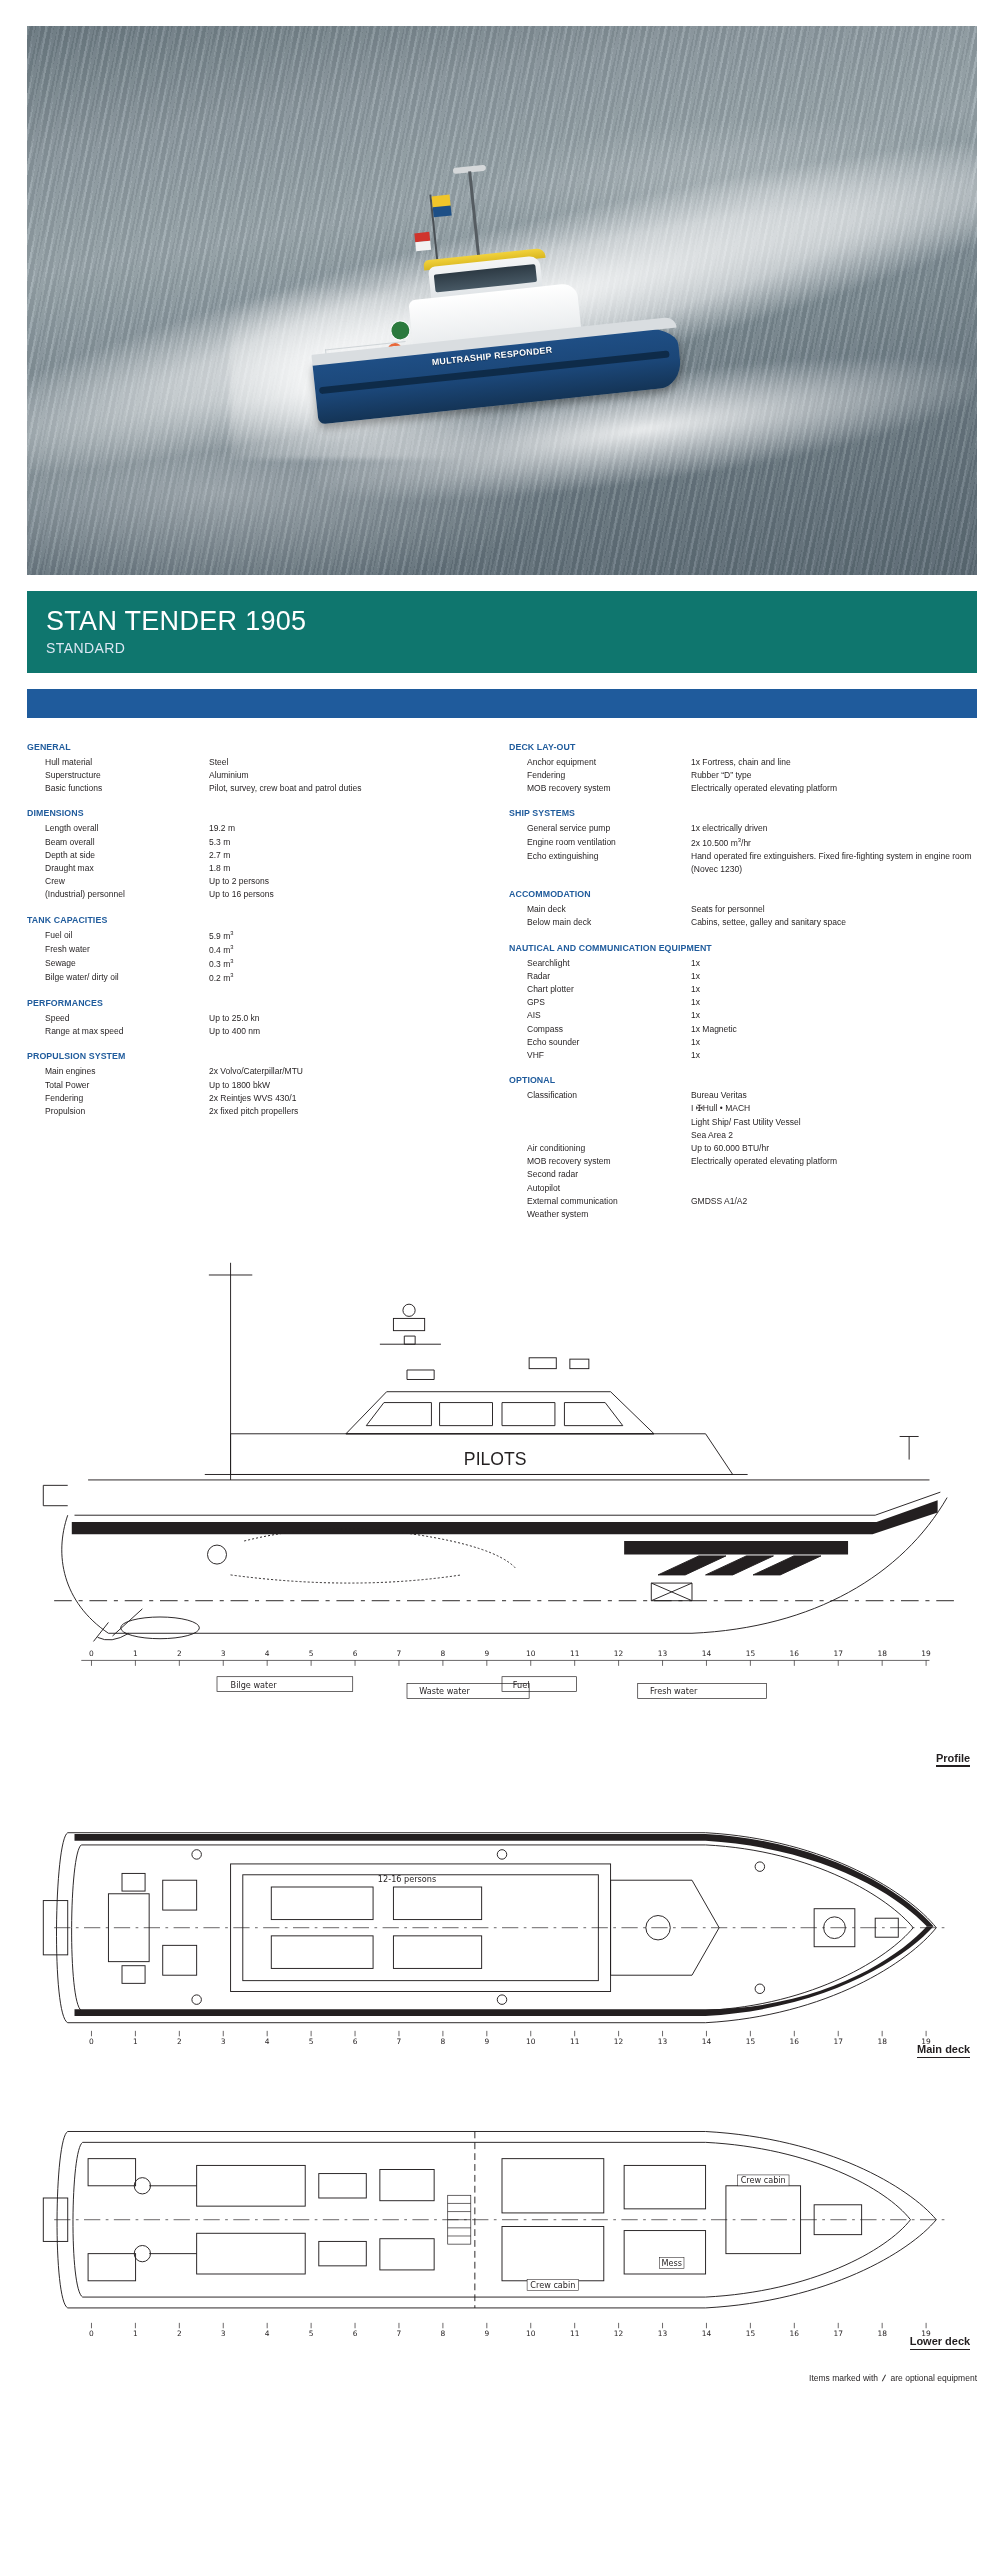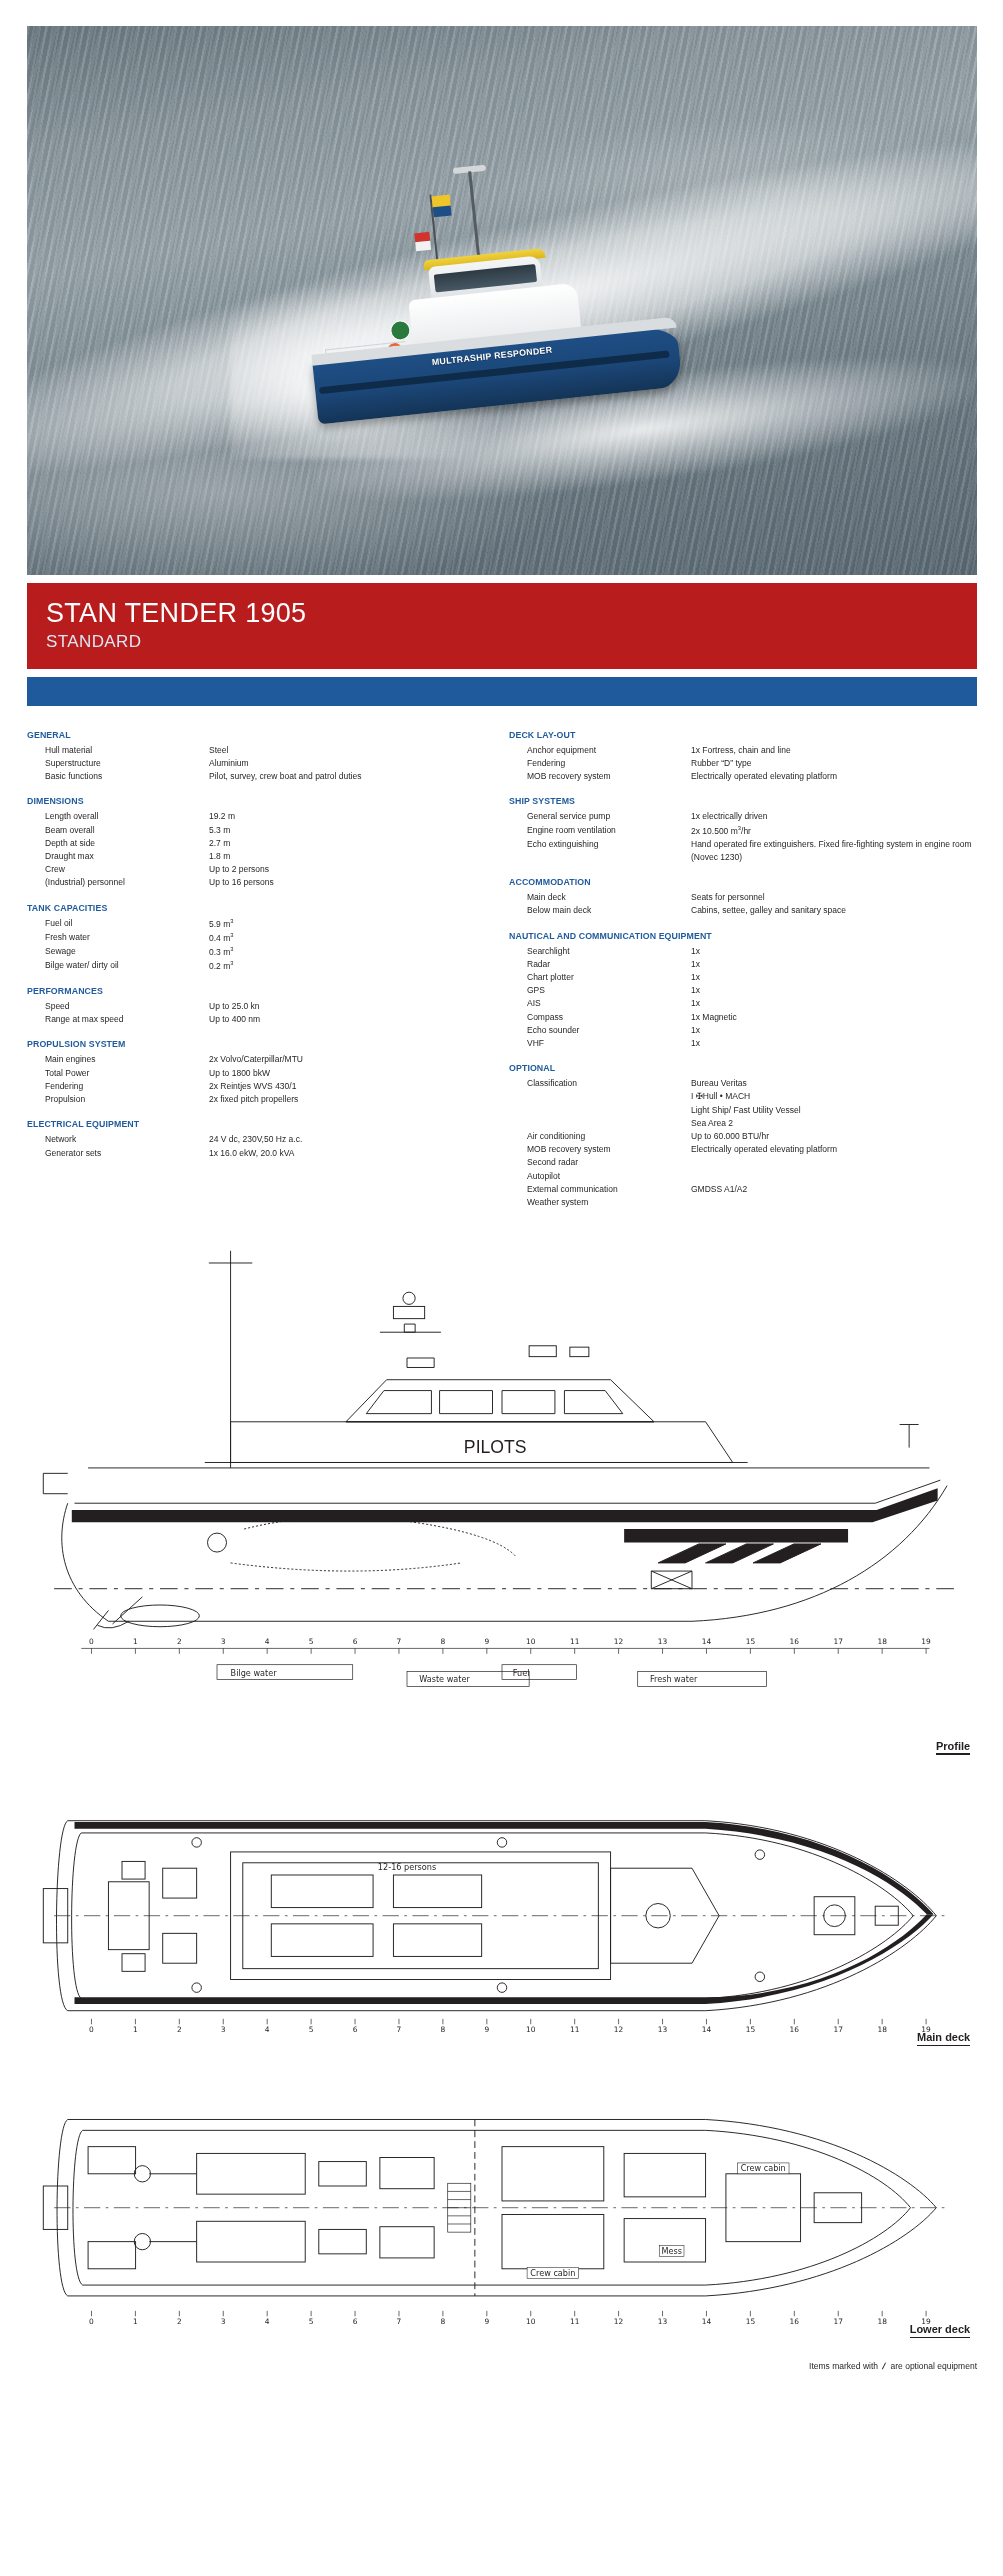--- a/index.html
+++ b/index.html
@@ -124,30 +124,30 @@
     position:absolute; left:13.5px; top:102px; width:81px; height:15px;
     border-top:1.4px solid #cfd4d7; border-left:1.4px solid #cfd4d7;
   }
   .boat .logo {
     position:absolute; left:81px; top:81px; width:20.3px; height:20.3px;
     border-radius:50%; background:#2b7a3d; border:1.4px solid #fff;
   }
 
   
   .titleband {
-    margin: 8px 27px;
-    background: #b91c1c;
+    margin: 16px 27px;
+    background: #0f766e;
     color: #fff;
     padding: 16.3px 19px 17.6px 19px;
   }
   .titleband h1 {
     margin:0; font-size: 27px; font-weight: normal; letter-spacing: 0.3px; line-height:1.05;
   }
   .titleband .sub {
-    margin-top: 4.1px; font-size: 17px; color:#dbe7f3; letter-spacing:0.4px;
+    margin-top: 4.1px; font-size: 14px; color:#dbe7f3; letter-spacing:0.4px;
   }
   .blueline { margin: 0 27px; height: 28.4px; background:#1f5b9c; }
 
   
   .specs {
     margin: 23px 27px 0 27px;
     display: flex;
     gap: 14px;
     font-size: 8.5px;
     line-height: 1.55;
@@ -308,31 +308,20 @@
             <div class="k">Total Power</div>
             <div class="v">Up to 1800 bkW</div>
           </div>
           <div class="row">
             <div class="k">Fendering</div>
             <div class="v">2x Reintjes WVS 430/1</div>
           </div>
           <div class="row">
             <div class="k">Propulsion</div>
             <div class="v">2x fixed pitch propellers</div>
-          </div>
-        </div>
-        <div class="grp">
-          <h3>ELECTRICAL EQUIPMENT</h3>
-          <div class="row">
-            <div class="k">Network</div>
-            <div class="v">24 V dc, 230V,50 Hz a.c.</div>
-          </div>
-          <div class="row">
-            <div class="k">Generator sets</div>
-            <div class="v">1x 16.0 ekW, 20.0 kVA</div>
           </div>
         </div>
       </div>
     <div class="col" id="col-right">
         <div class="grp">
           <h3>DECK LAY-OUT</h3>
           <div class="row">
             <div class="k">Anchor equipment</div>
             <div class="v">1x Fortress, chain and line</div>
           </div>

